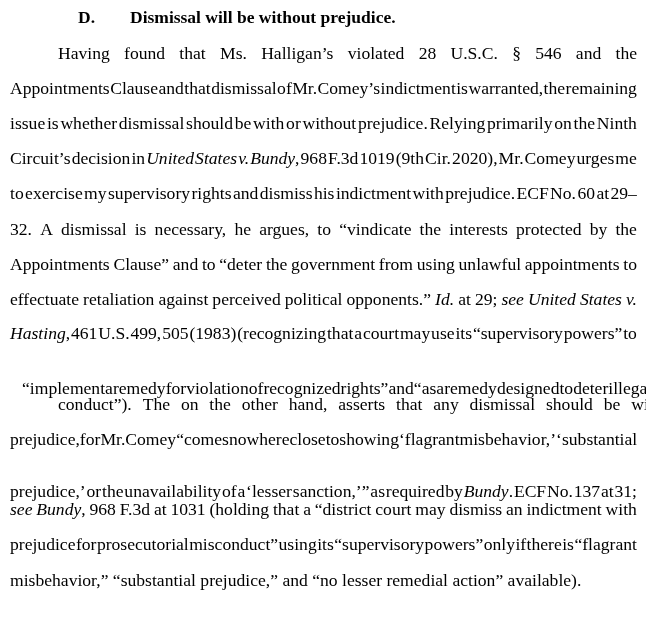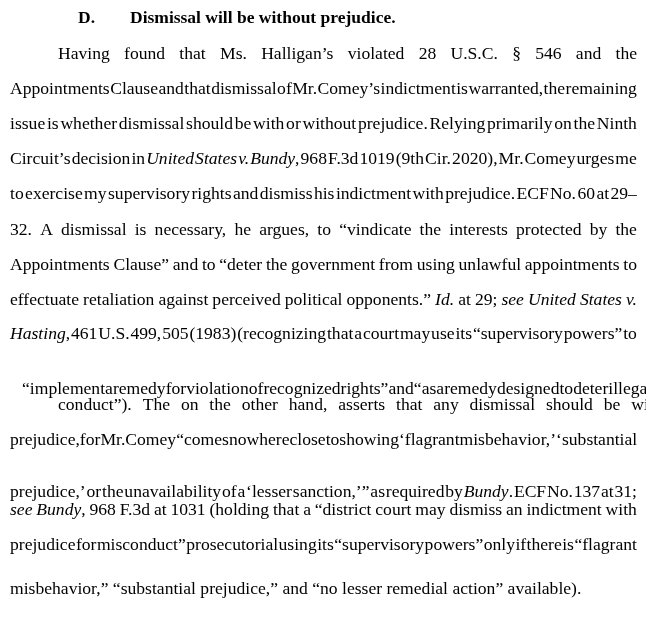--- a/index.html
+++ b/index.html
@@ -56,21 +56,20 @@
     line-height: 20px;
     text-align: justify;
     text-align-last: justify;
     white-space: nowrap;
     letter-spacing: 0;
   }
   
   .body-line.ragged {
     text-align: left;
     text-align-last: left;
-    margin-top: 8px;
   }
   
   .body-line.indented {
     left: 10px;
     padding-left: 48px;
     width: 579px;
   }
 
   .body-line i,
   .body-line em {
@@ -330,22 +329,22 @@
         <span class="w"><span>court</span></span>
         <span class="w"><span>may</span></span>
         <span class="w"><span>dismiss</span></span>
         <span class="w"><span>an</span></span>
         <span class="w"><span>indictment</span></span>
         <span class="w"><span>with</span></span>
       </div>
       <div class="body-line" style="top: 534.4px;">
         <span class="w"><span>prejudice</span></span>
         <span class="w"><span>for</span></span>
+        <span class="w"><span>prosecutorial</span></span>
         <span class="w"><span>misconduct”</span></span>
-        <span class="w"><span>prosecutorial</span></span>
         <span class="w"><span>using</span></span>
         <span class="w"><span>its</span></span>
         <span class="w"><span>“supervisory</span></span>
         <span class="w"><span>powers”</span></span>
         <span class="w"><span>only</span></span>
         <span class="w"><span>if</span></span>
         <span class="w"><span>there</span></span>
         <span class="w"><span>is</span></span>
         <span class="w"><span>“flagrant</span></span>
       </div>

